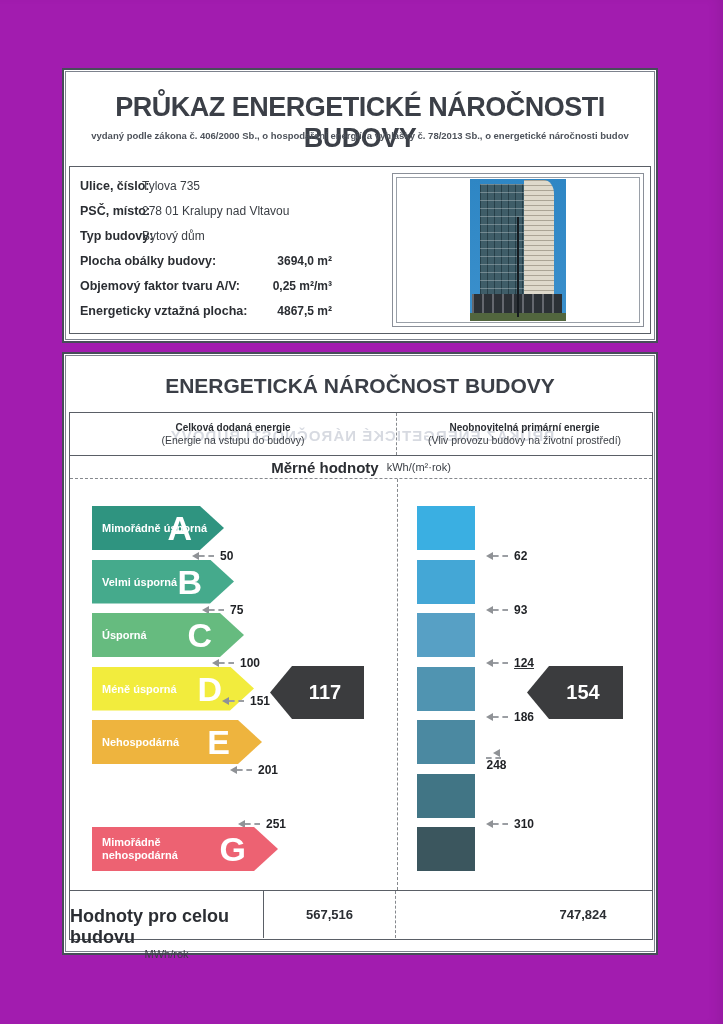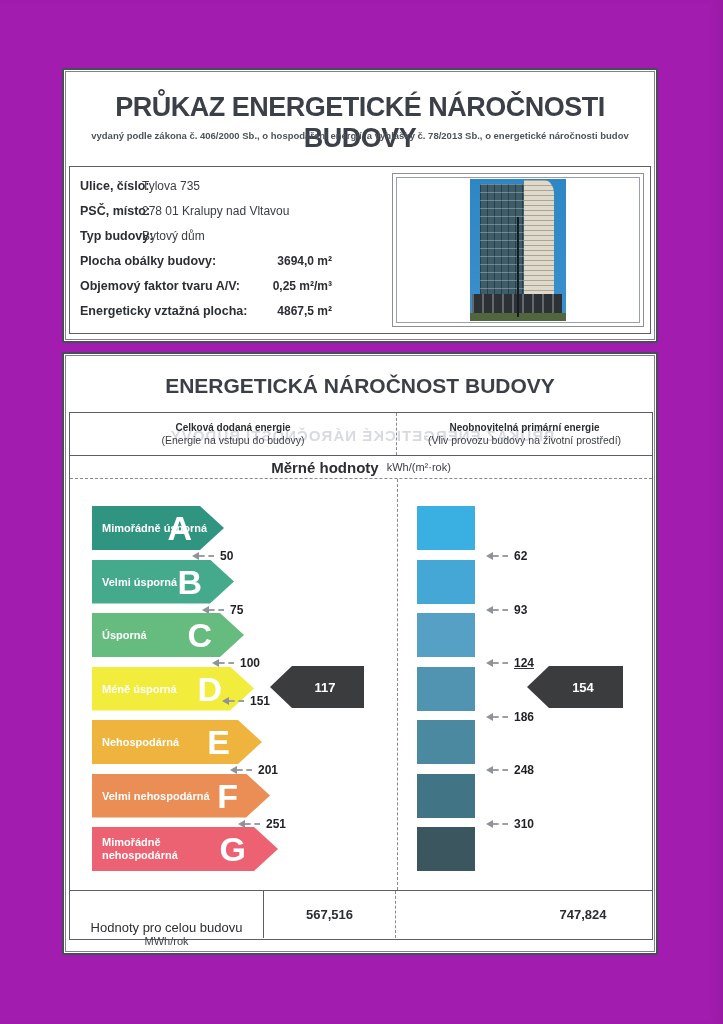--- a/index.html
+++ b/index.html
@@ -67,28 +67,28 @@
   .band-letter { position:absolute; right:32px; top:50%; transform:translateY(-50%);
                  font-size:34px; font-weight:bold; }
   .square { position:absolute; width:58px; height:44px; }
 
   .tick { position:absolute; display:flex; align-items:center; height:12px; }
   .tick-head { width:0; height:0; border-top:4px solid transparent; border-bottom:4px solid transparent;
                border-right:7px solid #8f9296; }
   .tick-dash { width:15px; height:0; border-top:2px dashed #9b9ea3; margin-right:6px; }
   .tick-num { font-size:12px; font-weight:bold; color:#1f2125; line-height:12px; }
 
-  .marker { position:absolute; height:42px; background:#3b3c3e; color:#fff; display:flex;
-            align-items:center; justify-content:center; font-size:13px; font-weight:bold;
+  .marker { position:absolute; height:53px; background:#3b3c3e; color:#fff; display:flex;
+            align-items:center; justify-content:center; font-size:20px; font-weight:bold;
             padding-left:16px; clip-path:polygon(0 50%, 22px 0, 100% 0, 100% 100%, 22px 100%); }
 
   .footer-row { display:flex; height:48px; border-top:1px solid #5a5f66; }
   .footer-cell-label { width:194px; border-right:1px solid #5a5f66; display:flex; flex-direction:column;
                        align-items:center; justify-content:center; }
-  .footer-label { font-size:13px; font-weight:normal; color:#2b2e33;margin-top:37px; }
+  .footer-label { font-size:18px; font-weight:bold; color:#2b2e33;margin-top:37px; }
   .footer-units { font-size:11px; color:#3a3e44; }
   .footer-cell-left { width:132px; border-right:1px dashed #85888d; display:flex;
                       align-items:center; justify-content:center; }
   .footer-cell-right { flex:1; display:flex; align-items:center; justify-content:center; padding-left:118px; }
   .footer-value { font-size:13px; font-weight:bold; color:#2b2e33; }
 </style>
 </head>
 <body>
 
 <div class="page">
@@ -205,24 +205,20 @@
           </div>
           <div class="band" style="left: 22px; top: 241px; width: 170px; background: rgb(238, 180, 62);">
             <span class="band-label">Nehospodárná</span>
             <span class="band-letter">E</span>
           </div>
           <div class="tick" style="left: 160px; top: 285px;">
             <span class="tick-head"></span>
             <span class="tick-dash"></span>
             <span class="tick-num">201</span>
           </div>
-          <div class="band" style="left: 22px; top: 294.5px; width: 178px; background: rgb(235, 142, 85);">
-            <span class="band-label">Velmi nehospodárná</span>
-            <span class="band-letter">F</span>
-          </div>
           <div class="tick" style="left: 168px; top: 338.5px;">
             <span class="tick-head"></span>
             <span class="tick-dash"></span>
             <span class="tick-num">251</span>
           </div>
           <div class="band" style="left: 22px; top: 348px; width: 186px; background: rgb(237, 98, 114);">
             <span class="band-label">Mimořádně nehospodárná</span>
             <span class="band-letter">G</span>
           </div>
           <div class="square" style="left: 347px; top: 27px; background: rgb(58, 175, 226);"></div>
@@ -243,21 +239,21 @@
             <span class="tick-dash"></span>
             <span class="tick-num">124</span>
           </div>
           <div class="square" style="left: 347px; top: 187.5px; background: rgb(80, 148, 177);"></div>
           <div class="tick" style="left: 416px; top: 231.5px;">
             <span class="tick-head"></span>
             <span class="tick-dash"></span>
             <span class="tick-num">186</span>
           </div>
           <div class="square" style="left: 347px; top: 241px; background: rgb(75, 137, 161);"></div>
-          <div class="tick" style="left: 416px; top: 285px;">
+          <div class="tick" style="left: 416px; top: 270px; flex-direction: column;">
             <span class="tick-head"></span>
             <span class="tick-dash"></span>
             <span class="tick-num">248</span>
           </div>
           <div class="square" style="left: 347px; top: 294.5px; background: rgb(65, 117, 133);"></div>
           <div class="tick" style="left: 416px; top: 338.5px; justify-content: flex-end;">
             <span class="tick-head"></span>
             <span class="tick-dash"></span>
             <span class="tick-num">310</span>
           </div>

